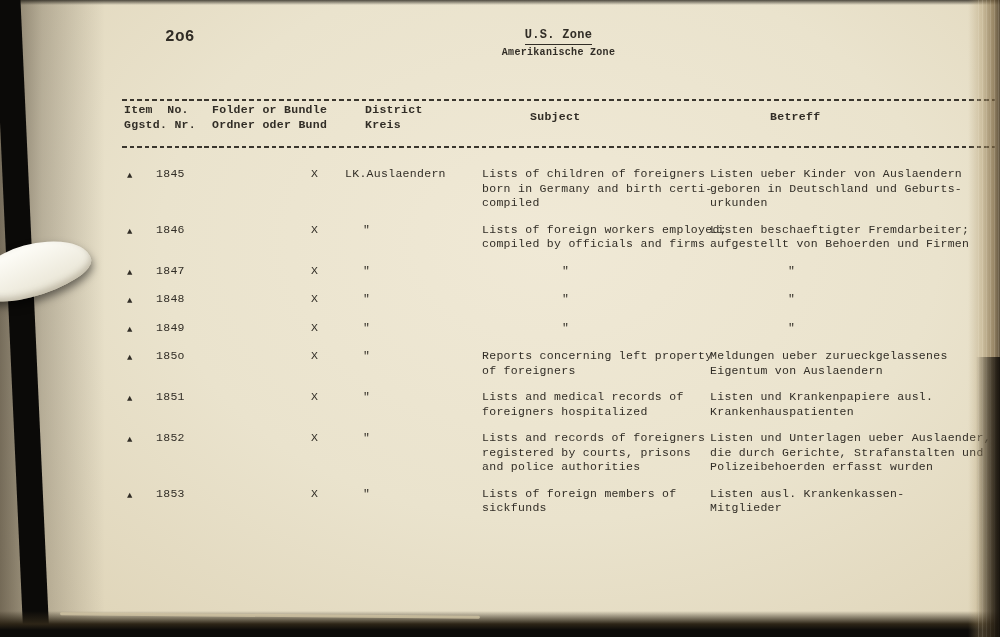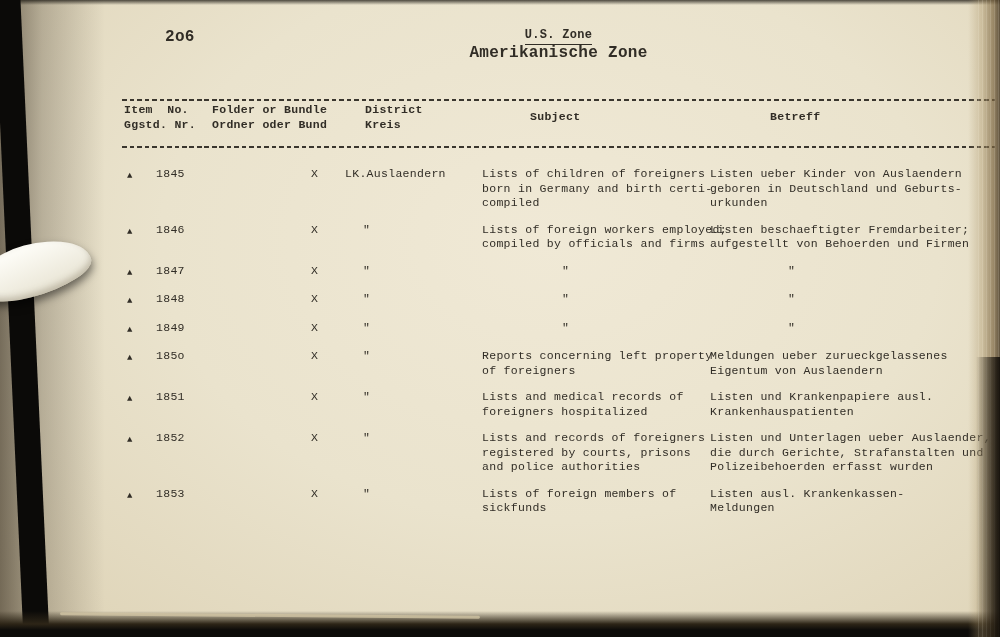--- a/index.html
+++ b/index.html
@@ -27,21 +27,21 @@
   .title-block {
     position: absolute; left: 0; right: 0; top: 28px;
     text-align: center;
   }
   .zone-title {
     display: inline-block;
     font-size: 12px; font-weight: bold;
     border-bottom: 1px solid #312d26;
     padding-bottom: 1px;
   }
-  .zone-subtitle { font-size: 16px; font-weight: bold; margin-top: 1px; }
+  .zone-subtitle { font-size: 10px; font-weight: bold; margin-top: 1px; }
   .rule {
     position: absolute; left: 0; right: 0; height: 2px;
     background: repeating-linear-gradient(90deg, #3a362e 0 4.5px, transparent 4.5px 7.5px);
   }
   .rule-top { top: 99px; }
   .rule-mid { top: 146px; }
   .thead { position: absolute; left: 0; right: 0; top: 103px; height: 40px; font-weight: bold; }
   .thead .h { position: absolute; white-space: pre; }
   .h-item     { left: 2px;   top: 0; }
   .h-folder   { left: 90px;  top: 0; }
@@ -220,21 +220,21 @@
   </div>
 
   <div class="row">
     <div class="c c-marker">▲</div>
     <div class="c c-item">1853</div>
     <div class="c c-folder">X</div>
     <div class="c c-district ditto">"</div>
     <div class="c c-subject">Lists of foreign members of
 sickfunds</div>
     <div class="c c-betreff">Listen ausl. Krankenkassen-
-Meldungen</div>
+Mitglieder</div>
   </div>
 </div>
   </div>
 
   <div class="edge-top"></div>
   <div class="gutter-dark"></div>
   <div class="edge-bottom"></div>
   <div class="page-stack-line"></div>
   <div class="edge-right"></div>
   <div class="edge-right-lines"></div>

